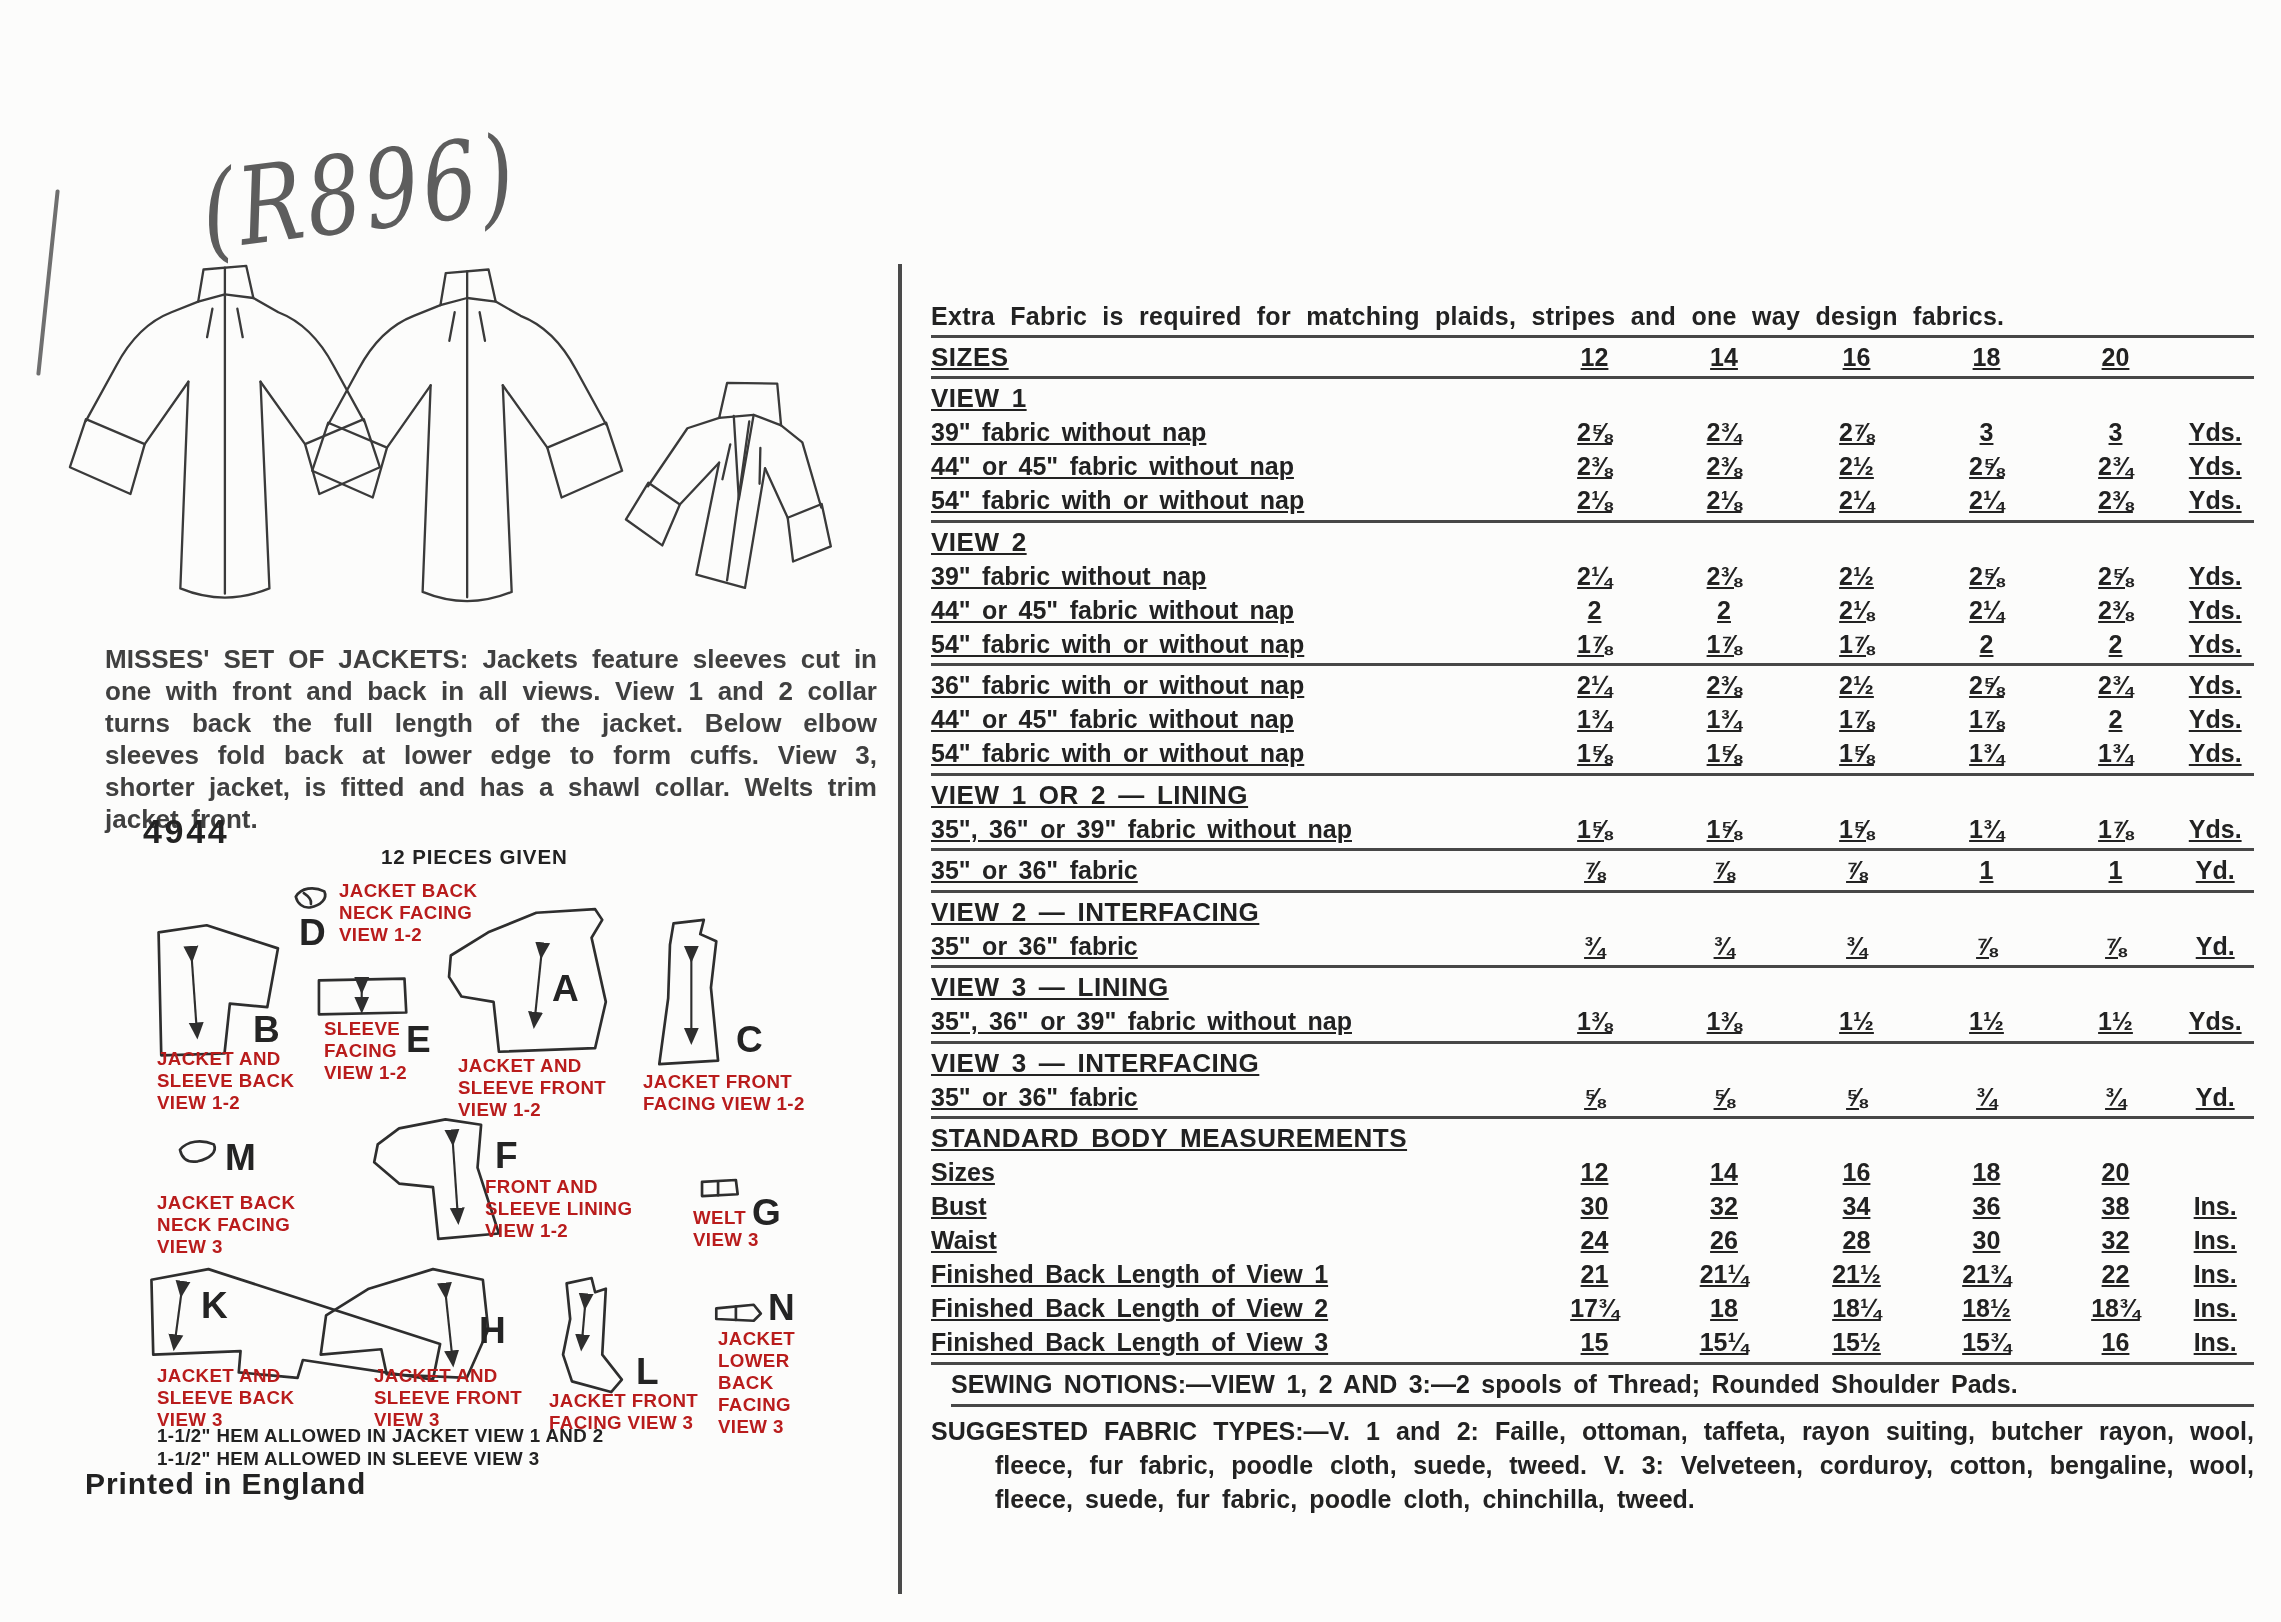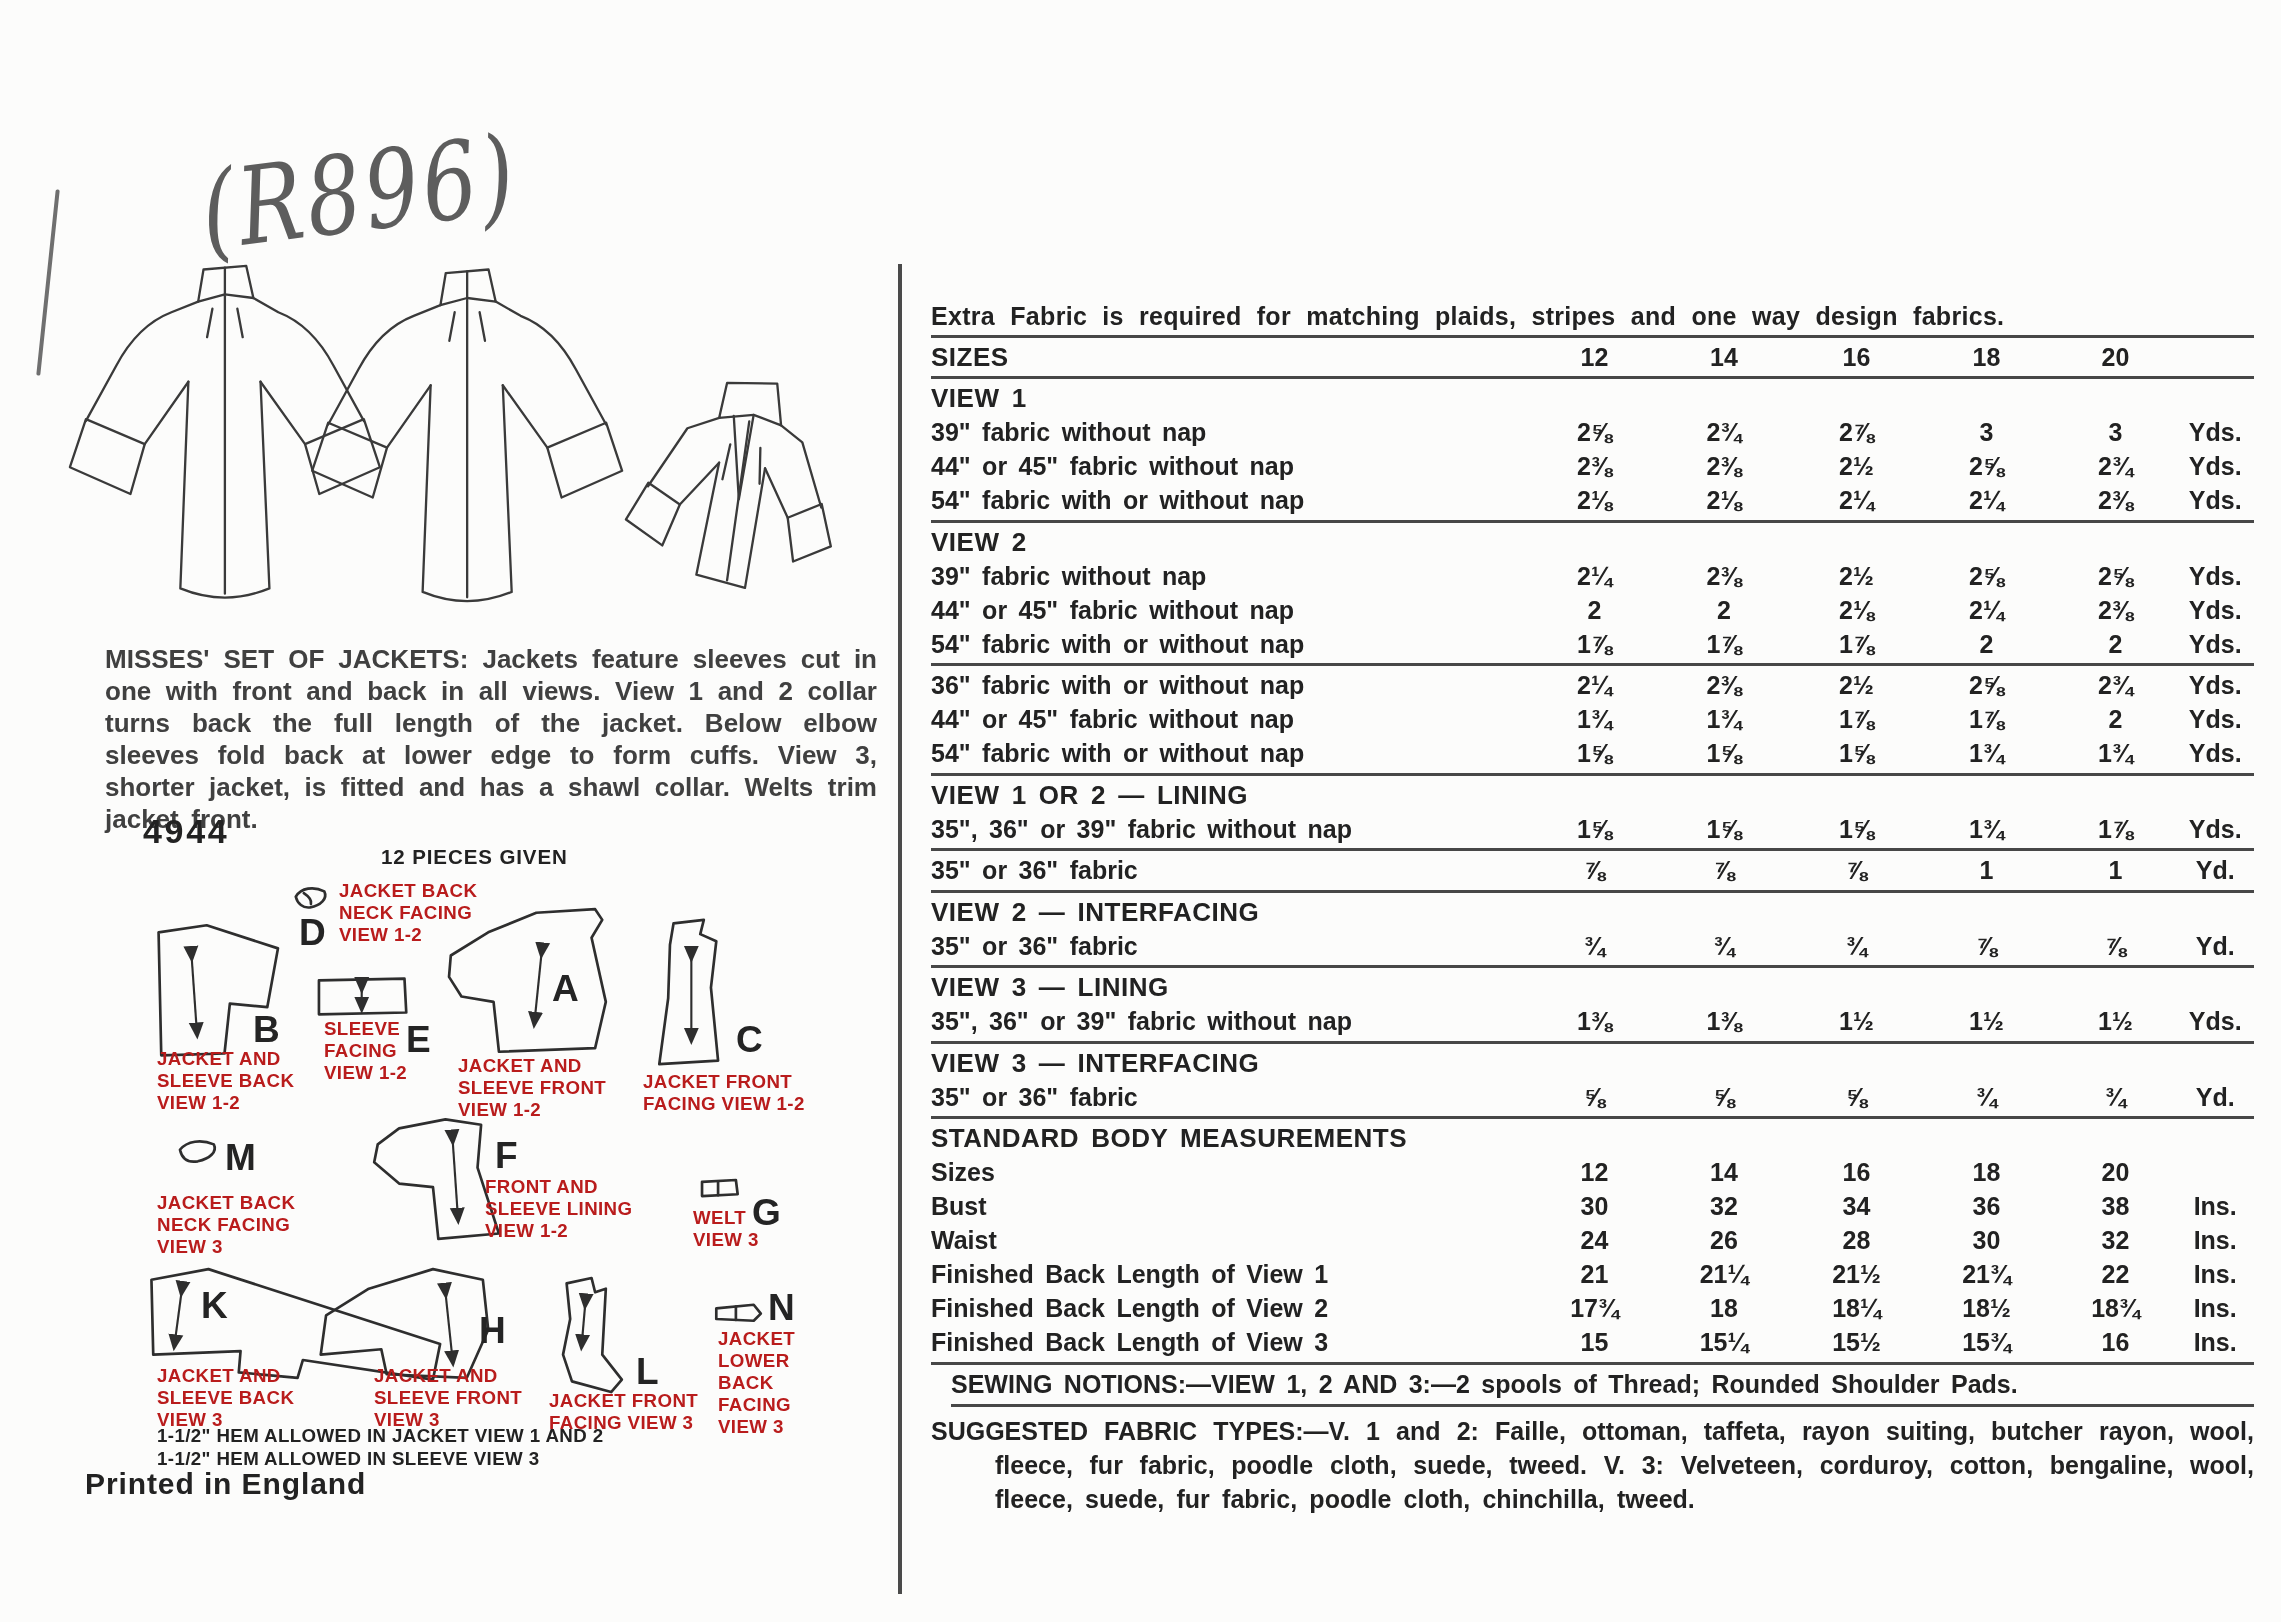--- a/index.html
+++ b/index.html
@@ -22,21 +22,21 @@
   svg{position:absolute;overflow:visible;}
   .ln{stroke:#2e2e2e;stroke-width:3;fill:none;stroke-linejoin:round;stroke-linecap:round;}
   .ln2{stroke:#3a3a3a;stroke-width:2.6;fill:none;stroke-linejoin:round;stroke-linecap:round;}
   .grain{stroke:#2e2e2e;stroke-width:2.4;}
   
   #divider{left:898px;top:264px;width:3.6px;height:1330px;background:#4a4a4a;}
   
   #rtable{left:931px;top:298px;width:1323px;}
   .note{font-size:25px;font-weight:bold;word-spacing:8px;line-height:37px;border-bottom:3.6px solid #474747;
         letter-spacing:0.3px;}
-  .t-sec{border-bottom:3.6px solid #474747;padding:1.8px 0 2.7px 0;}
+  .t-sec{border-bottom:3.6px solid #474747;padding:1.8px 0 2.7px 0;text-decoration:underline;}
   .t-row{display:grid;grid-template-columns:601px 125px 134px 131px 129px 129px 1fr;align-items:baseline;
          line-height:34px;height:34px;}
   .t-title .t-label{font-size:26px;letter-spacing:0.5px;}
   .t-label{font-size:25px;font-weight:bold;word-spacing:4.5px;white-space:nowrap;}
   .t-val{font-size:25px;font-weight:bold;text-align:center;}
   .t-unit{font-size:25px;font-weight:bold;text-align:center;padding-right:3.6px;}
   .notions{font-size:25px;font-weight:bold;line-height:39px;border-bottom:3.6px solid #474747;word-spacing:4.5px;white-space:nowrap;margin-left:20px;}
   .fabrics{font-size:25px;font-weight:bold;line-height:34px;margin-top:7.1px;text-align:justify;
            padding-left:64px;text-indent:-64px;word-spacing:5.3px;}
 </style>

